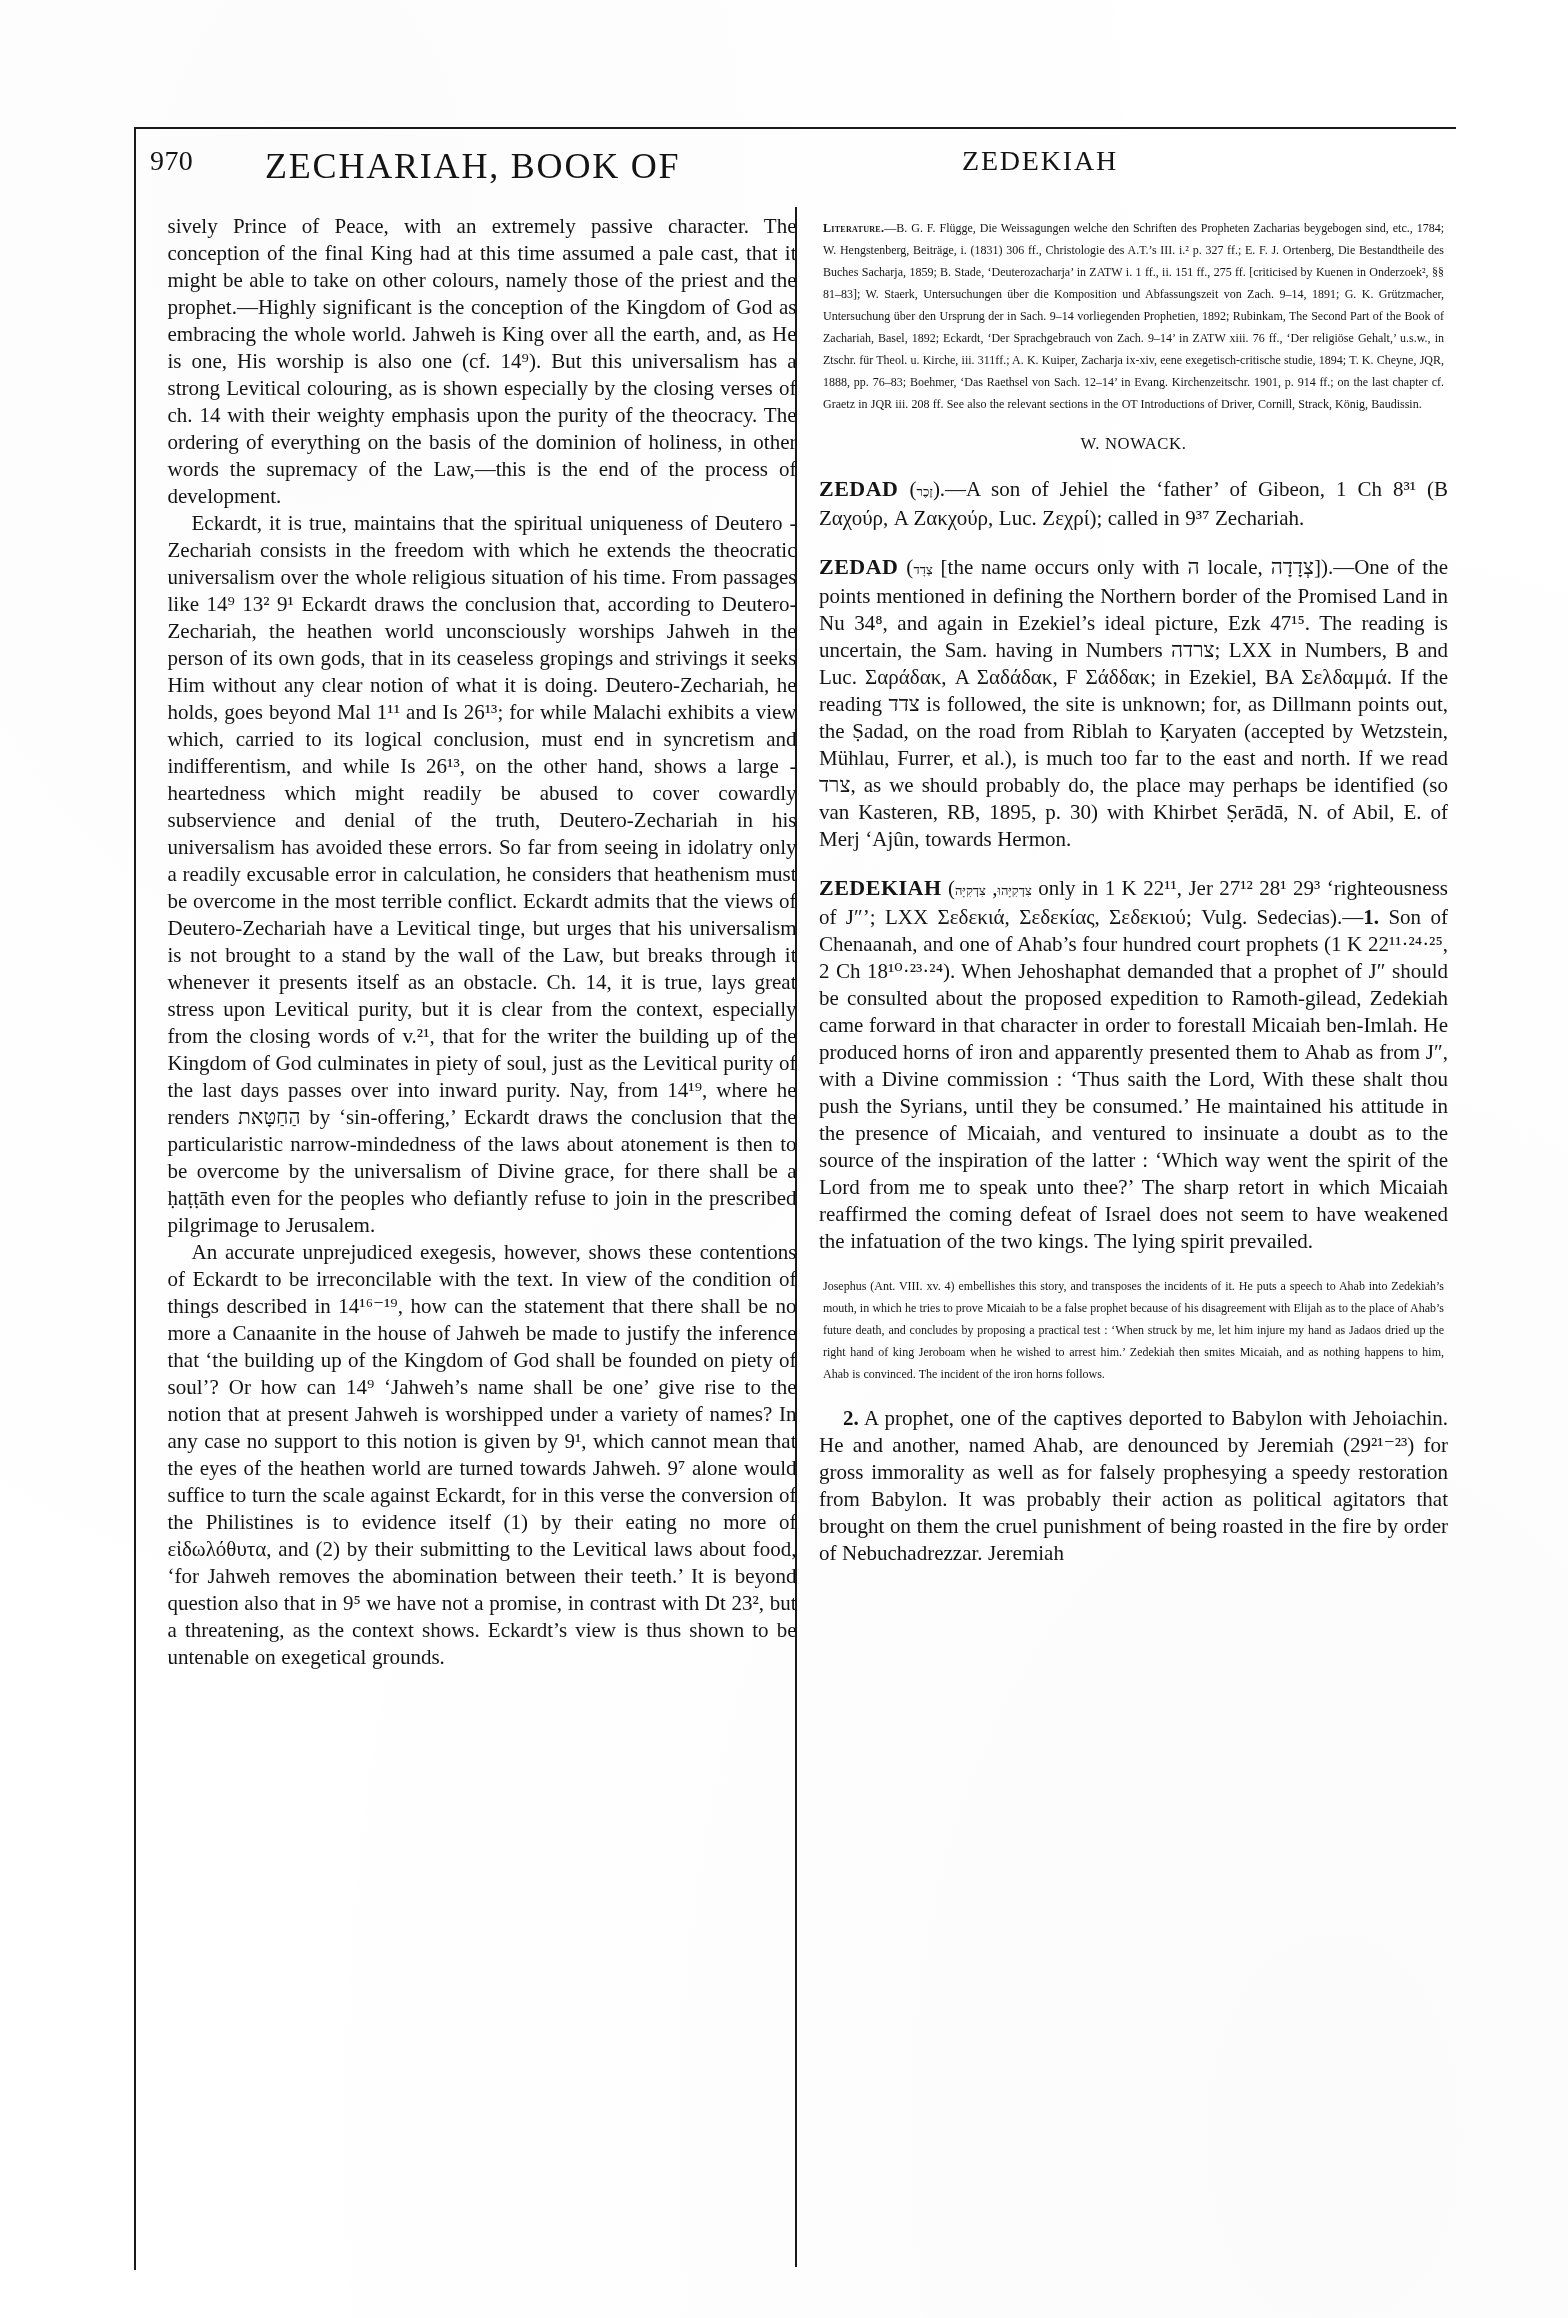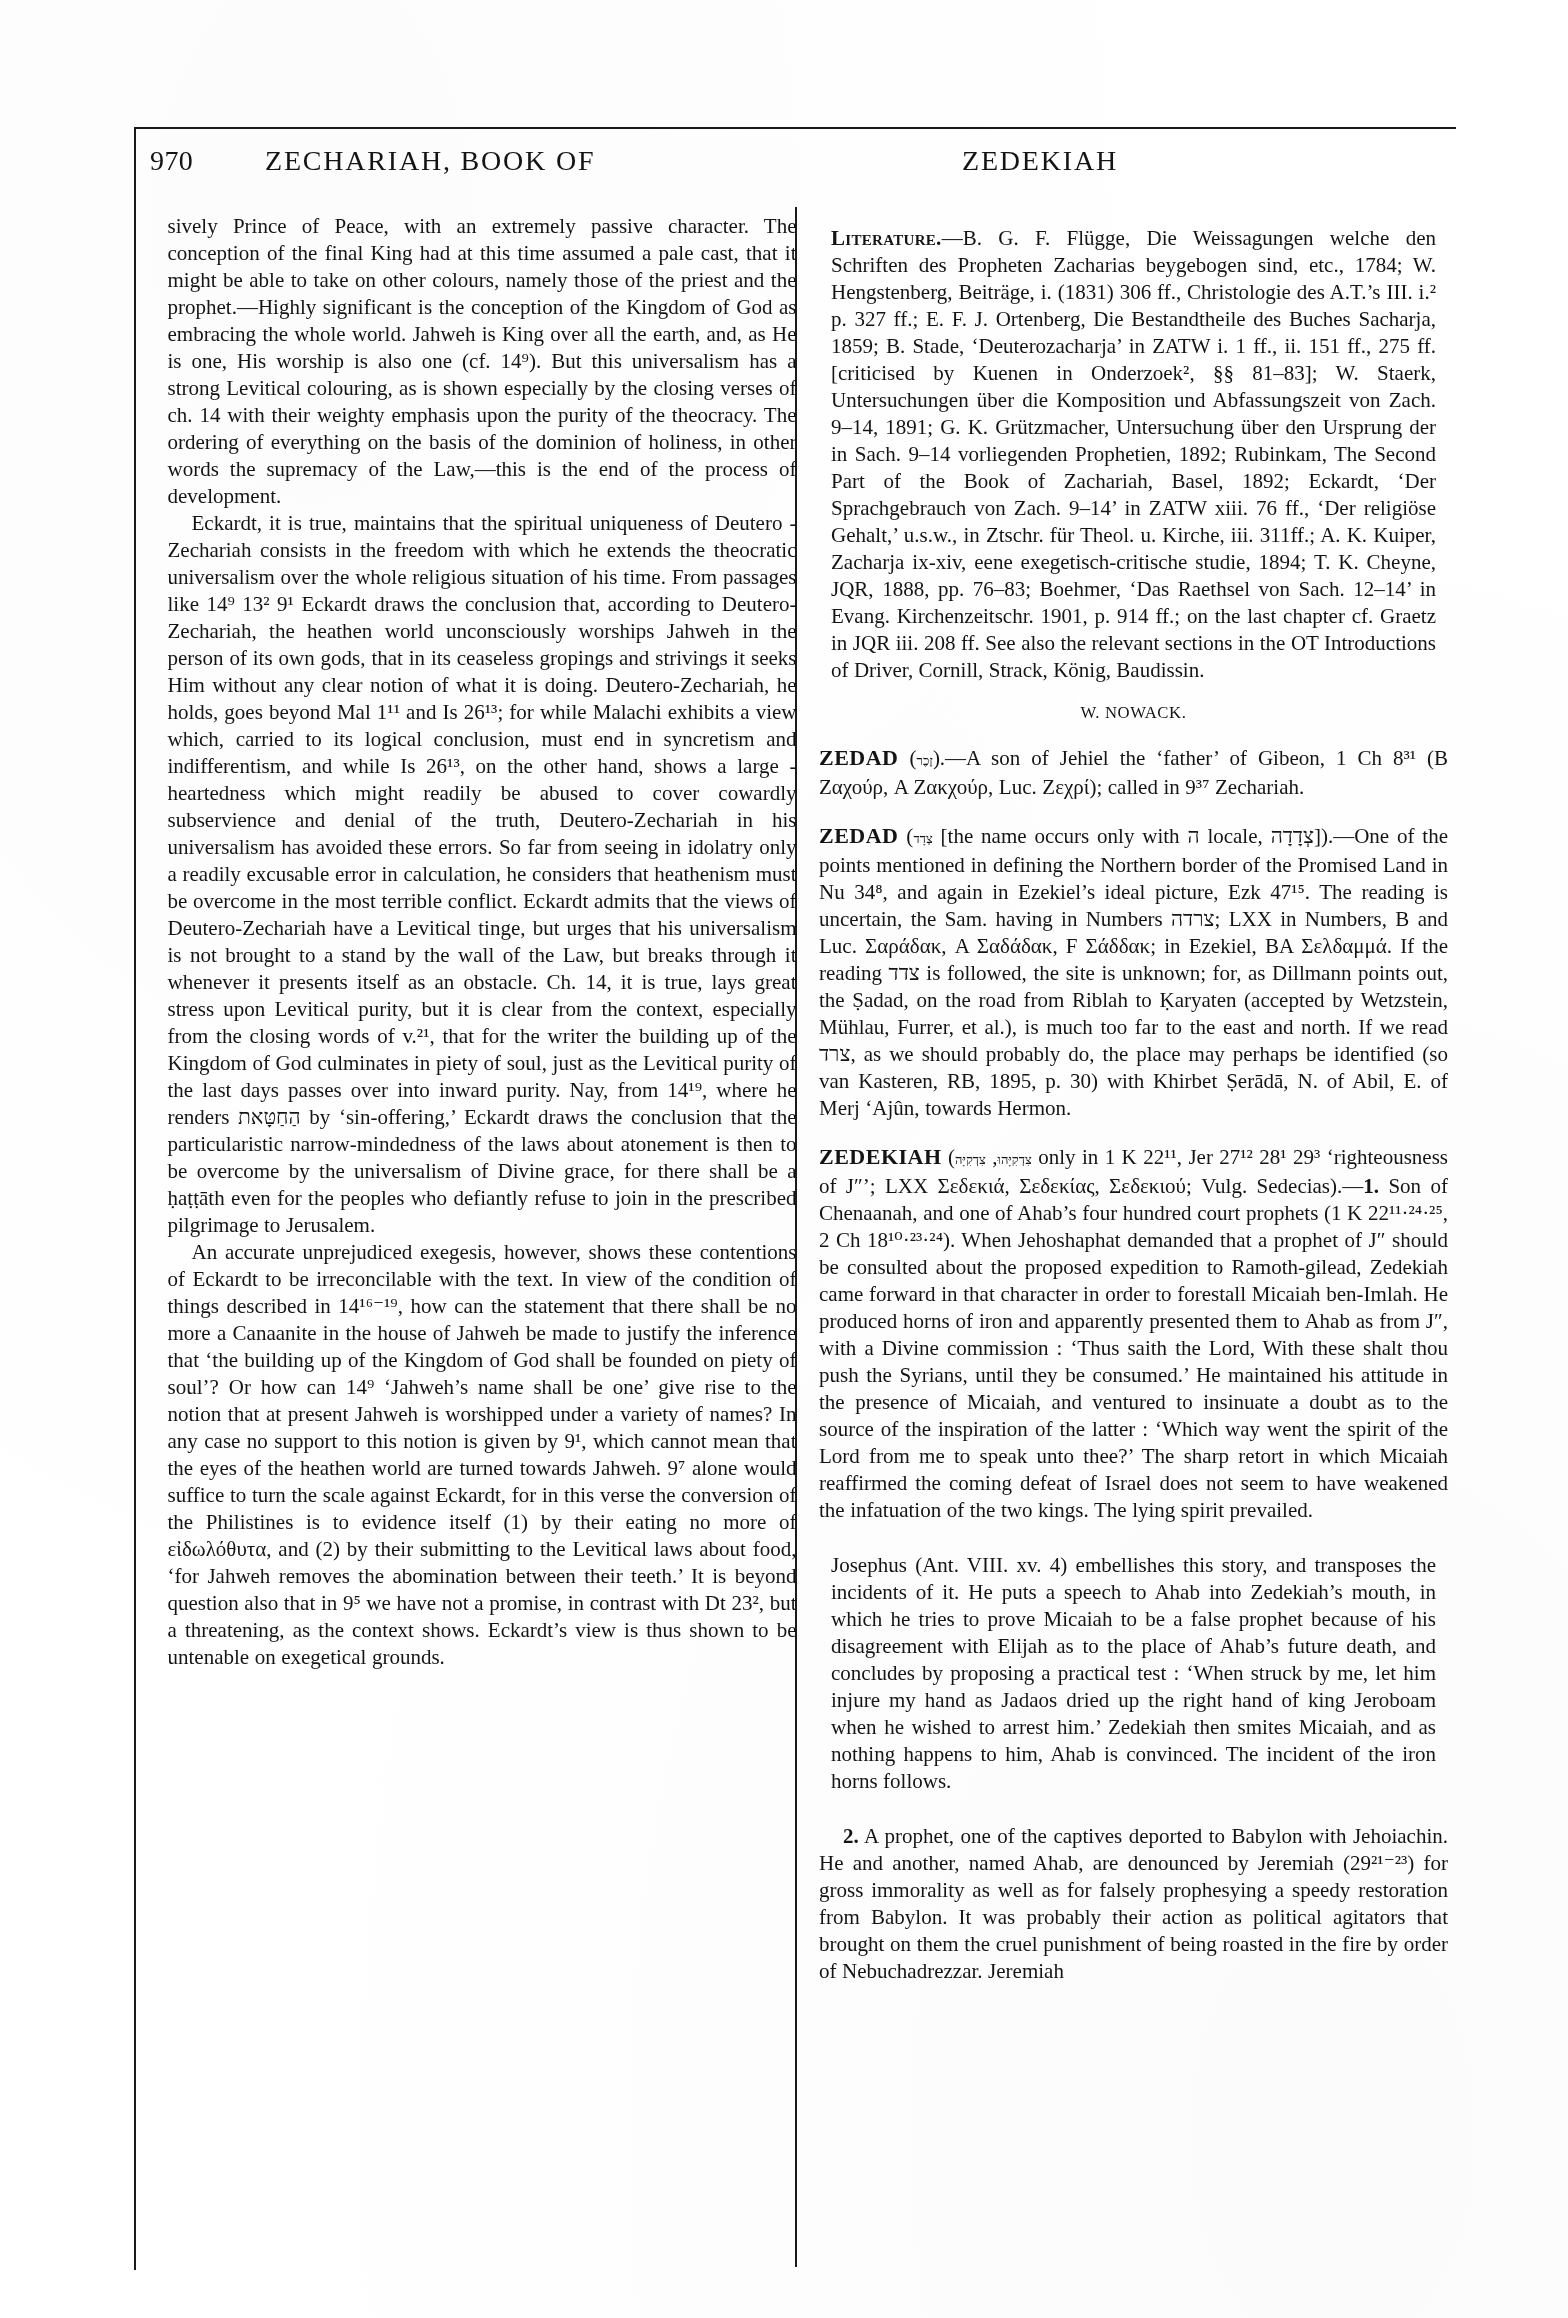--- a/index.html
+++ b/index.html
@@ -80,21 +80,21 @@
     left: 16px;
     top: 0;
     font-size: 28px;
     letter-spacing: 0.4px;
     font-family: "Liberation Serif", "DejaVu Serif", serif;
   }
   .head-left {
     position: absolute;
     left: 131px;
     top: 0;
-    font-size: 28px;
+    font-size: 36px;
     letter-spacing: 1.8px;
   }
   .head-right {
     position: absolute;
     left: 828px;
     top: 0;
     font-size: 28px;
     letter-spacing: 1.8px;
   }
 
@@ -118,23 +118,23 @@
     line-height: 27px;
     text-align: justify;
     text-justify: inter-word;
     word-spacing: 0.3px;
     hyphens: manual;
   }
   p.body.indent { text-indent: 24px; }
 
   
   p.fine {
-    margin: 12px;
-    font-size: 21px;
-    line-height: 27px;
+    margin: 4px;
+    font-size: 12px;
+    line-height: 22px;
     text-align: justify;
     word-spacing: 0.2px;
   }
   .sc {
     font-variant: small-caps;
     letter-spacing: 0.3px;
   }
   .bold { font-weight: bold; }
   .signature {
     display: block;

